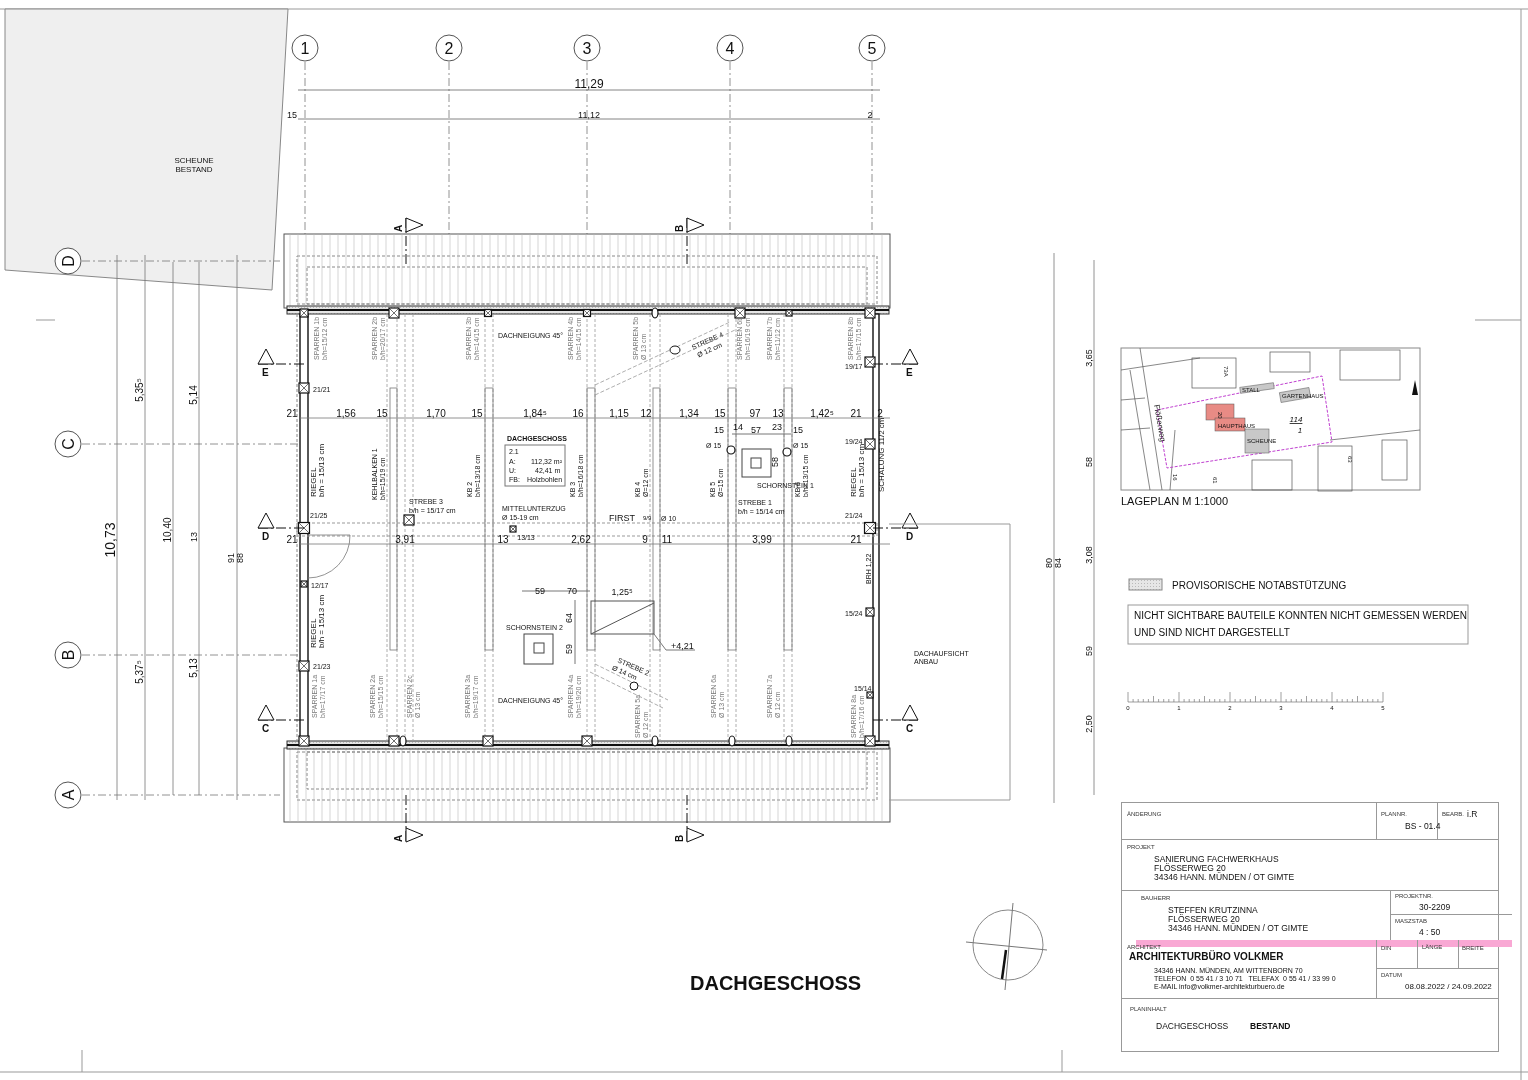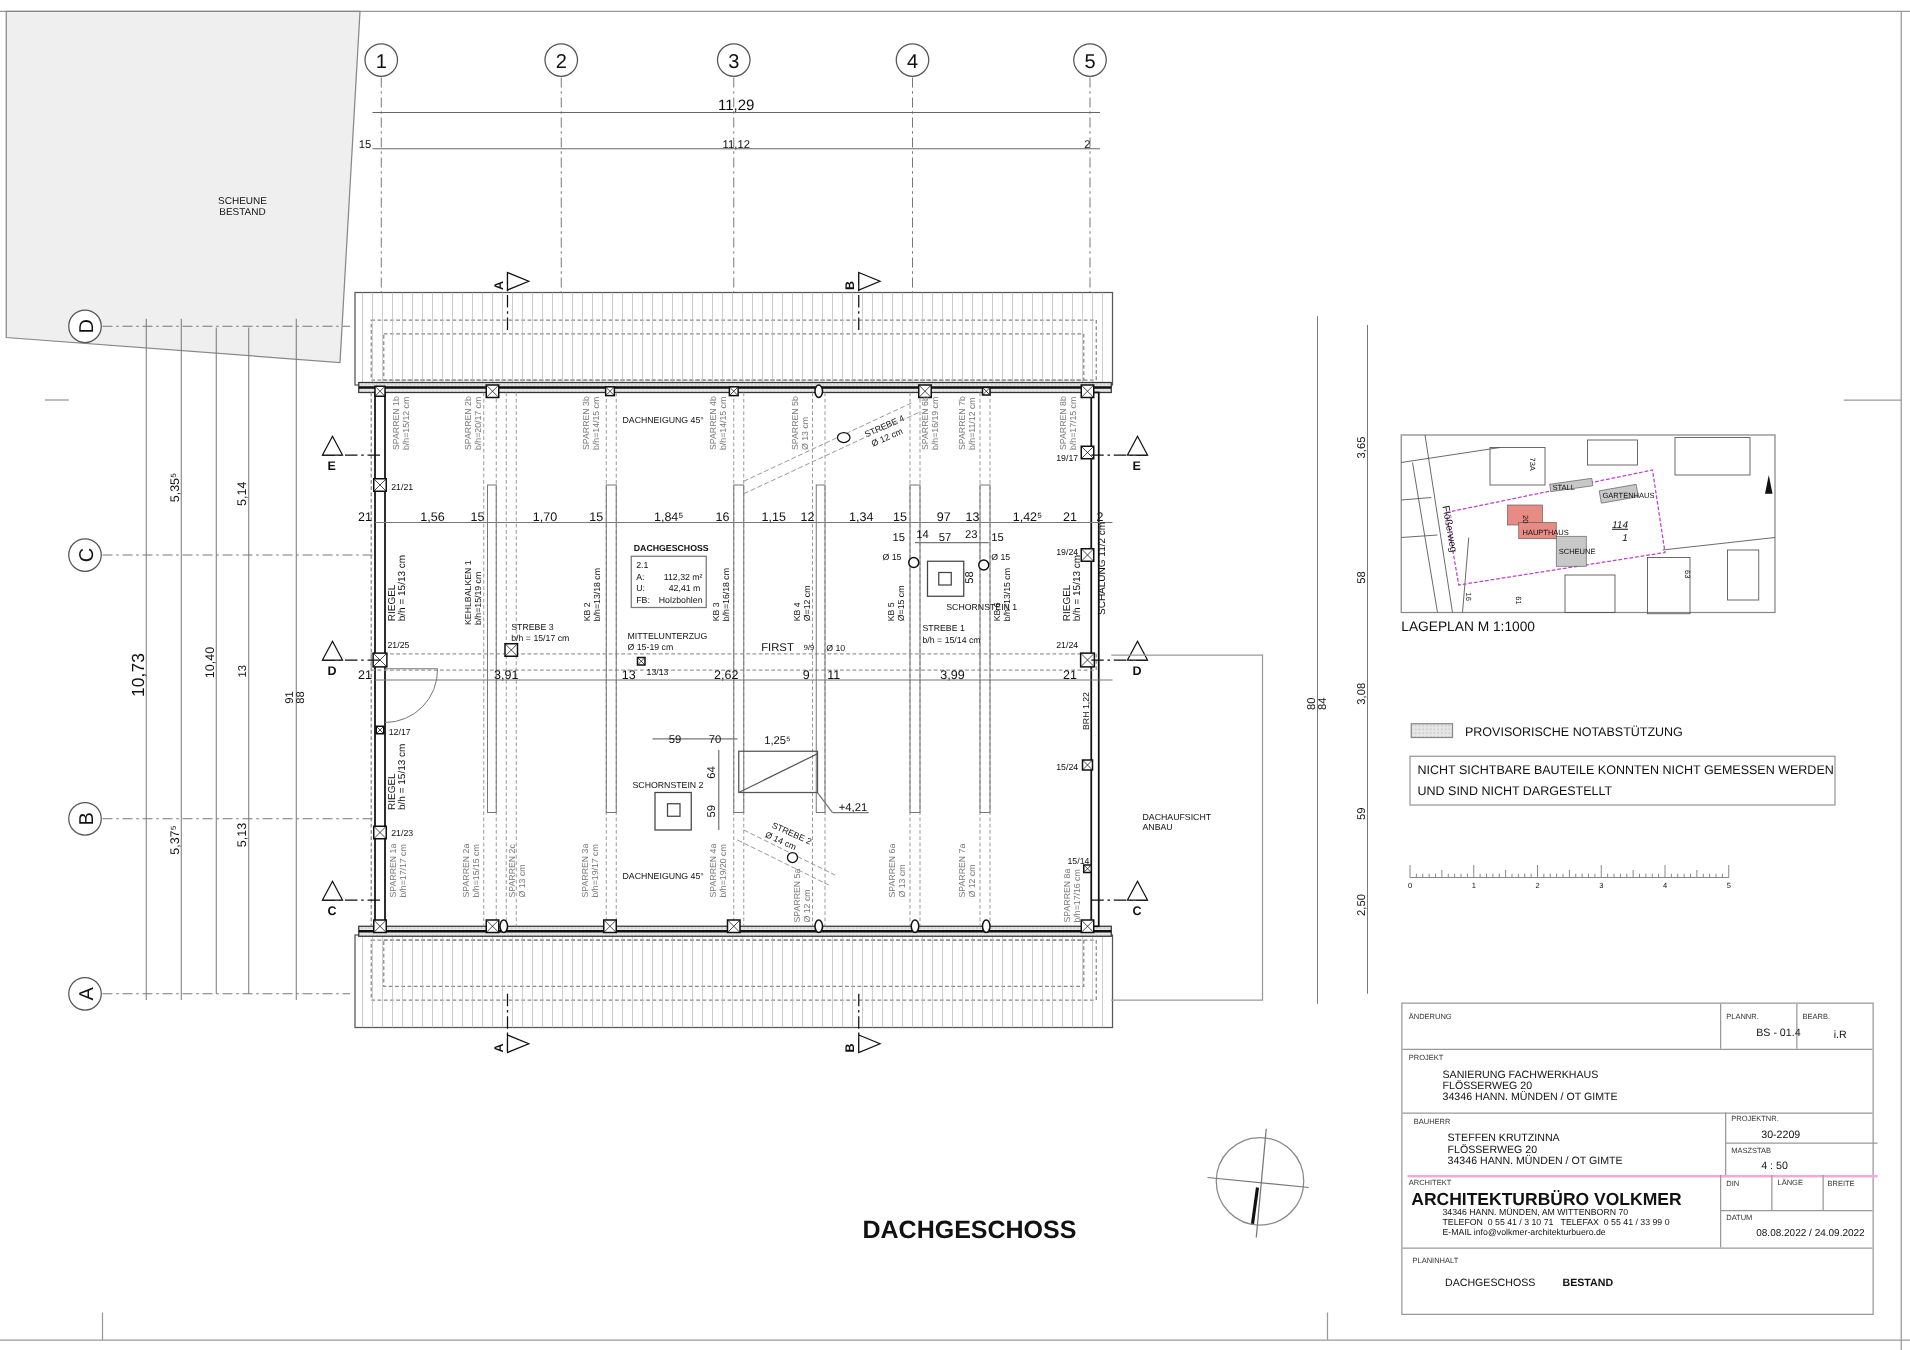--- a/index.html
+++ b/index.html
@@ -783,46 +783,46 @@
 
 <div class="tb" style="left:1121px;top:802px;width:376px;height:248px;border:1px solid #999;background:#fff;">
 
   <div style="position:absolute;left:0;top:0;width:376px;height:36px;border-bottom:1px solid #999;">
     <span class="tb-lbl" style="left:5px;top:8px">ÄNDERUNG</span>
     <div style="position:absolute;left:254px;top:0;width:1px;height:36px;background:#999"></div>
     <div style="position:absolute;left:315px;top:0;width:1px;height:36px;background:#999"></div>
     <span class="tb-lbl" style="left:259px;top:8px">PLANNR.</span>
     <span class="tb-val" style="left:259px;top:18px">BS - 01.4</span>
     <span class="tb-lbl" style="left:320px;top:8px">BEARB.</span>
-    <span class="tb-val" style="left:321px;top:19px">i.R</span>
+    <span class="tb-val" style="left:321px;top:6px">i.R</span>
   </div>
 
   <div style="position:absolute;left:0;top:36px;width:376px;height:51px;border-bottom:1px solid #999;text-align:center;">
     <span class="tb-lbl" style="left:5px;top:5px">PROJEKT</span>
     <span class="tb-val" style="left:8px;top:15px">SANIERUNG FACHWERKHAUS</span>
     <span class="tb-val" style="left:8px;top:24px">FLÖSSERWEG 20</span>
     <span class="tb-val" style="left:8px;top:33px">34346 HANN. MÜNDEN / OT GIMTE</span>
   </div>
 
-  <div style="position:absolute;left:4px;top:87px;width:376px;height:50px;border-bottom:2px solid #f9a8d4;">
+  <div style="position:absolute;left:14px;top:87px;width:376px;height:50px;border-bottom:7px solid #f9a8d4;">
     <span class="tb-lbl" style="left:5px;top:5px">BAUHERR</span>
     <span class="tb-val" style="left:8px;top:15px">STEFFEN KRUTZINNA</span>
     <span class="tb-val" style="left:8px;top:24px">FLÖSSERWEG 20</span>
     <span class="tb-val" style="left:8px;top:33px">34346 HANN. MÜNDEN / OT GIMTE</span>
     <div style="position:absolute;left:254px;top:0;width:1px;height:50px;background:#999"></div>
     <div style="position:absolute;left:254px;top:24px;width:122px;height:1px;background:#999"></div>
     <span class="tb-lbl" style="left:259px;top:3px">PROJEKTNR.</span>
     <span class="tb-val" style="left:259px;top:12px">30-2209</span>
     <span class="tb-lbl" style="left:259px;top:28px">MASZSTAB</span>
     <span class="tb-val" style="left:259px;top:37px">4 : 50</span>
   </div>
 
   <div style="position:absolute;left:0;top:137px;width:376px;height:58px;border-bottom:1px solid #999;">
     <span class="tb-lbl" style="left:5px;top:4px">ARCHITEKT</span>
-    <span style="position:absolute;left:7px;top:11px;font-size:14px;font-weight:bold">ARCHITEKTURBÜRO VOLKMER</span>
+    <span style="position:absolute;left:7px;top:11px;font-size:10px;font-weight:bold">ARCHITEKTURBÜRO VOLKMER</span>
     <span class="tb-val" style="left:8px;top:26px;font-size:7px;line-height:9px">34346 HANN. MÜNDEN, AM WITTENBORN 70</span>
     <span class="tb-val" style="left:8px;top:34px;font-size:7px;line-height:9px;white-space:pre">TELEFON  0 55 41 / 3 10 71   TELEFAX  0 55 41 / 33 99 0</span>
     <span class="tb-val" style="left:8px;top:42px;font-size:7px;line-height:9px">E-MAIL  info@volkmer-architekturbuero.de</span>
     <div style="position:absolute;left:254px;top:0;width:1px;height:58px;background:#999"></div>
     <div style="position:absolute;left:254px;top:28px;width:122px;height:1px;background:#999"></div>
     <div style="position:absolute;left:295px;top:0;width:1px;height:28px;background:#999"></div>
     <div style="position:absolute;left:336px;top:0;width:1px;height:28px;background:#999"></div>
     <span class="tb-lbl" style="left:259px;top:5px">DIN</span>
     <span class="tb-lbl" style="left:300px;top:4px">LÄNGE</span>
     <span class="tb-lbl" style="left:340px;top:5px">BREITE</span>

